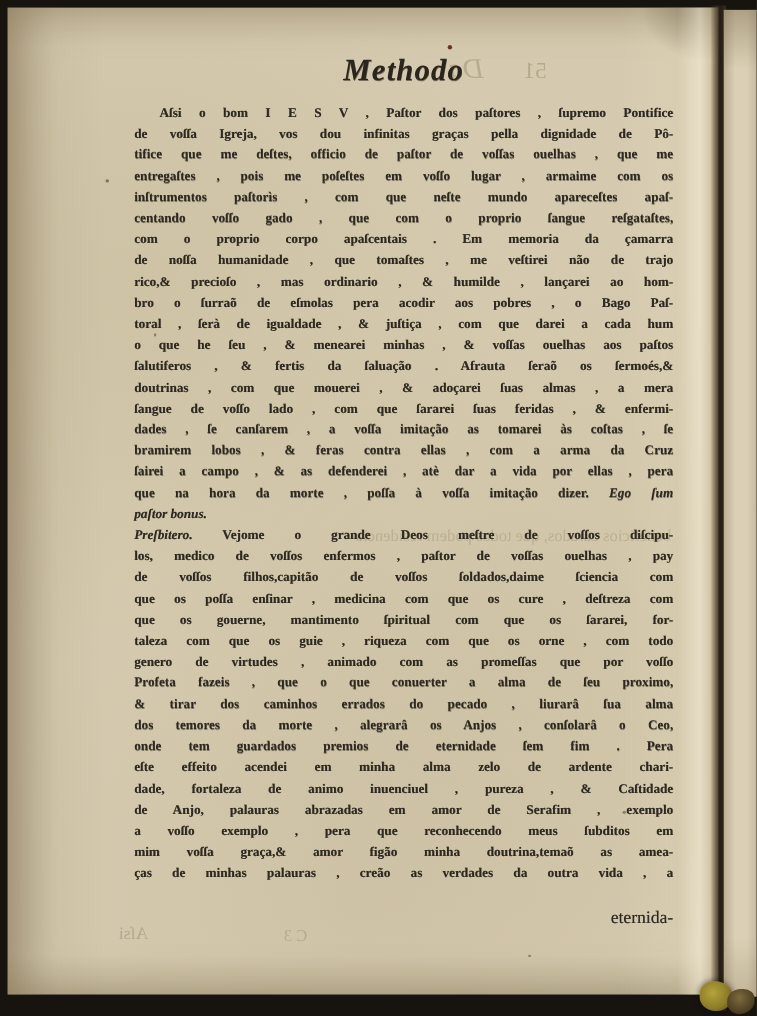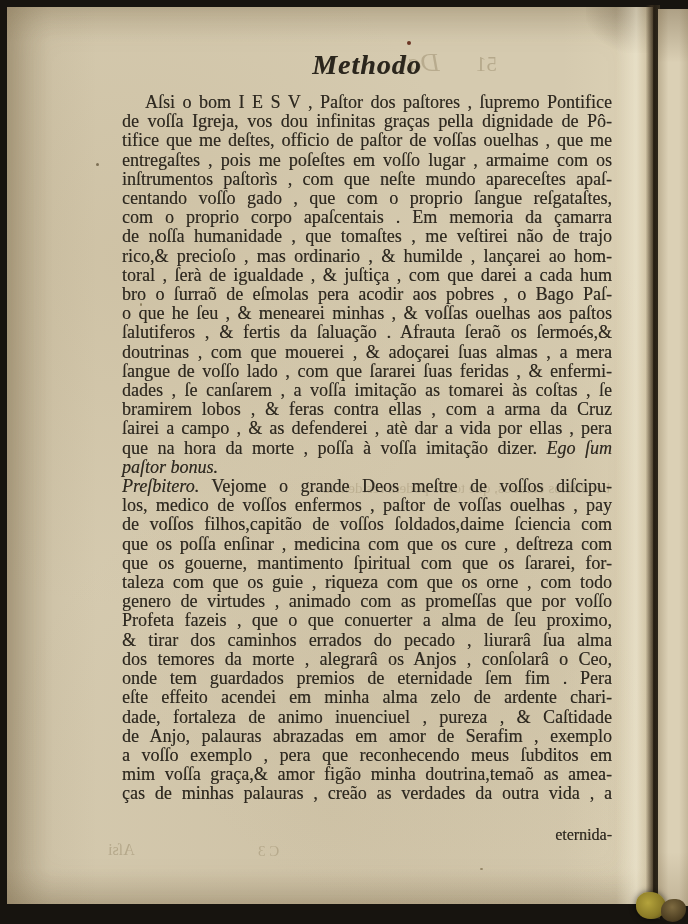--- a/index.html
+++ b/index.html
@@ -42,21 +42,21 @@
   }
 
   
   .text-block{position:absolute;left:122px;top:46px;width:490px;color:#2e2920;}
   .page-header{
     height:47px;box-sizing:border-box;padding-top:2px;
     text-align:center;font-style:italic;font-weight:700;
     font-size:28px;line-height:34px;letter-spacing:1px;color:#2b261d;
     text-shadow:0.3px 0.3px 0.6px rgba(43,38,29,0.55);
   }
-  .body-lines{font-size:18px;line-height:19.2px;}
+  .body-lines{font-size:12px;line-height:19.2px;font-weight:bold;}
   .line{
     text-align:justify;text-align-last:justify;white-space:normal;
     text-shadow:0.3px 0.3px 0.5px rgba(43,38,29,0.5);
   }
   .line.indent{padding-left:23px;}
   .line.flush{text-align-last:left;}
   .it{font-style:italic;}
   .catchword{
     margin-top:22px;text-align:right;font-size:16px;
     text-shadow:0.3px 0.3px 0.5px rgba(43,38,29,0.5);
@@ -114,22 +114,22 @@
     <div class="body-lines">
         <div class="line indent"><span>Aſsi o bom I E S V , Paſtor dos paſtores , ſupremo Pontifice</span></div>
         <div class="line"><span>de voſſa Igreja, vos dou infinitas graças pella dignidade de Pô-</span></div>
         <div class="line"><span>tifice que me deſtes, officio de paſtor de voſſas ouelhas , que me</span></div>
         <div class="line"><span>entregaſtes , pois me poſeſtes em voſſo lugar , armaime com os</span></div>
         <div class="line"><span>inſtrumentos paſtorìs , com que neſte mundo apareceſtes apaſ-</span></div>
         <div class="line"><span>centando voſſo gado , que com o proprio ſangue reſgataſtes,</span></div>
         <div class="line"><span>com o proprio corpo apaſcentais . Em memoria da çamarra</span></div>
         <div class="line"><span>de noſſa humanidade , que tomaſtes , me veſtirei não de trajo</span></div>
         <div class="line"><span>rico,&amp; precioſo , mas ordinario , &amp; humilde , lançarei ao hom-</span></div>
+        <div class="line"><span>bro o ſurraõ de eſmolas pera acodir aos pobres , o Bago Paſ-</span></div>
         <div class="line"><span>toral , ſerà de igualdade , &amp; juſtiça , com que darei a cada hum</span></div>
-        <div class="line"><span>bro o ſurraõ de eſmolas pera acodir aos pobres , o Bago Paſ-</span></div>
         <div class="line"><span>o que he ſeu , &amp; menearei minhas , &amp; voſſas ouelhas aos paſtos</span></div>
         <div class="line"><span>ſalutiferos , &amp; fertis da ſaluação . Afrauta ſeraõ os ſermoés,&amp;</span></div>
         <div class="line"><span>doutrinas , com que mouerei , &amp; adoçarei ſuas almas , a mera</span></div>
         <div class="line"><span>ſangue de voſſo lado , com que ſararei ſuas feridas , &amp; enfermi-</span></div>
         <div class="line"><span>dades , ſe canſarem , a voſſa imitação as tomarei às coſtas , ſe</span></div>
         <div class="line"><span>bramirem lobos , &amp; feras contra ellas , com a arma da Cruz</span></div>
         <div class="line"><span>ſairei a campo , &amp; as defenderei , atè dar a vida por ellas , pera</span></div>
         <div class="line"><span>que na hora da morte , poſſa à voſſa imitação dizer. </span><span class="it">Ego ſum</span></div>
         <div class="line flush"><span class="it">paſtor bonus.</span></div>
         <div class="line"><span class="it">Preſbitero.</span><span> Vejome o grande Deos meſtre de voſſos diſcipu-</span></div>

